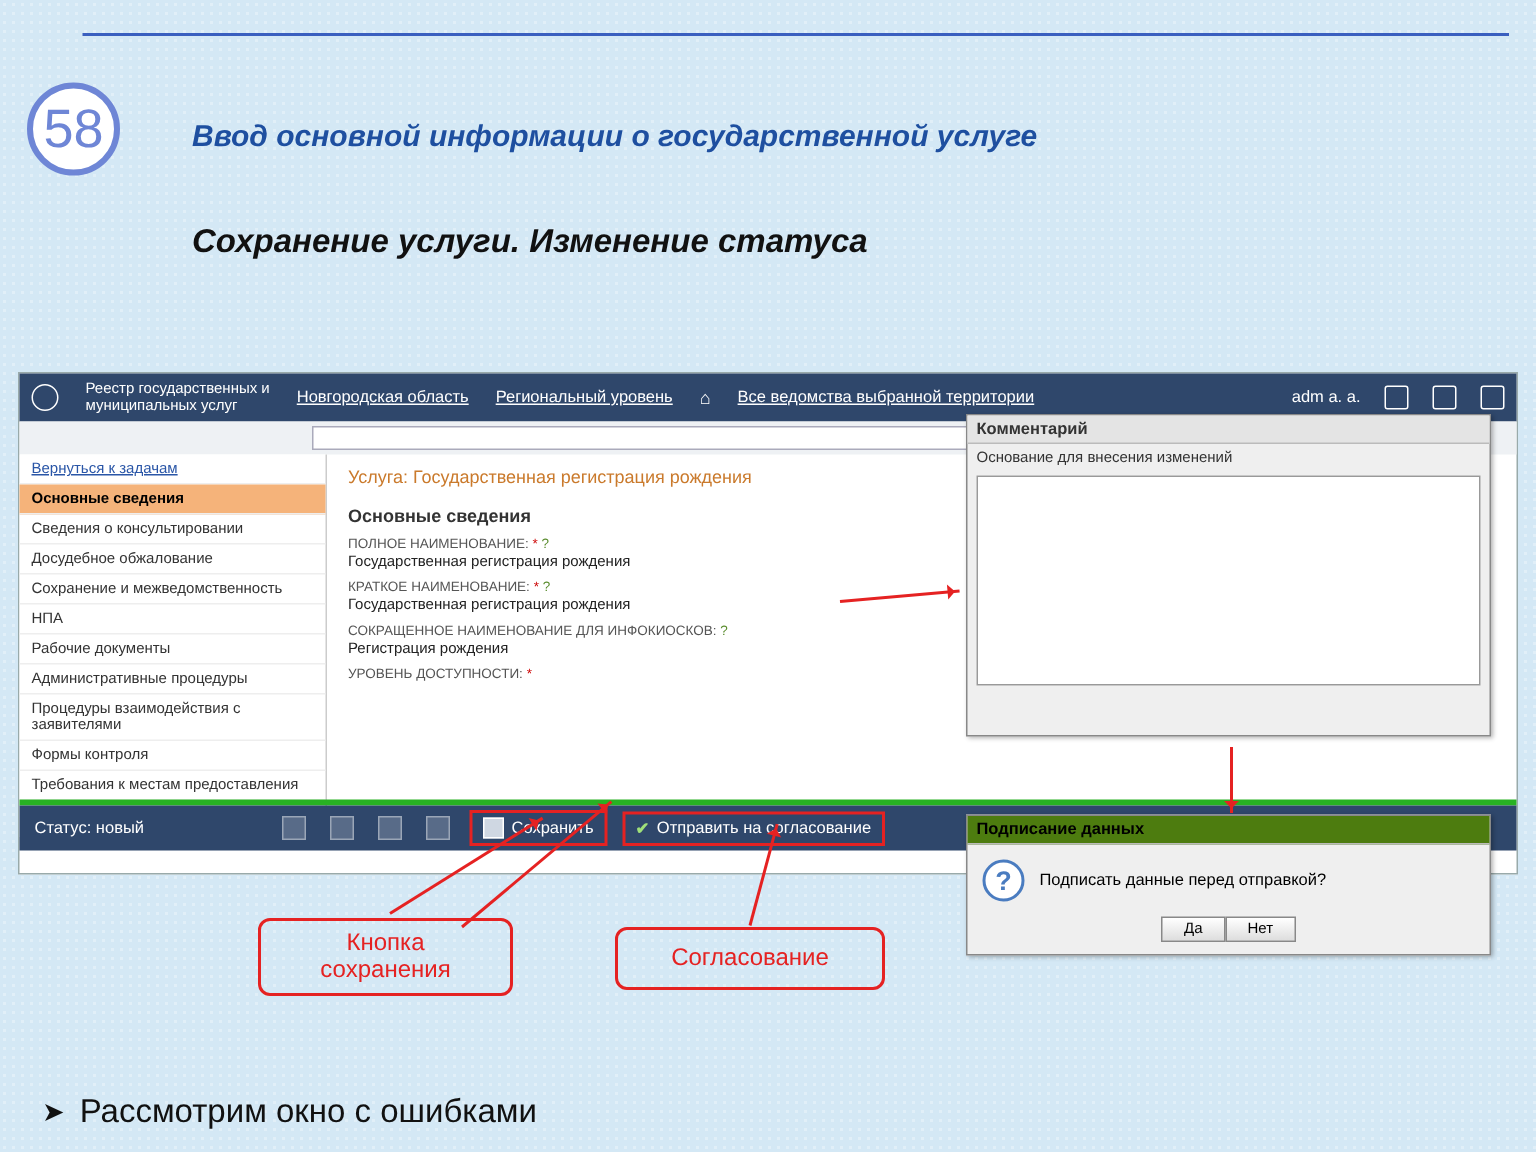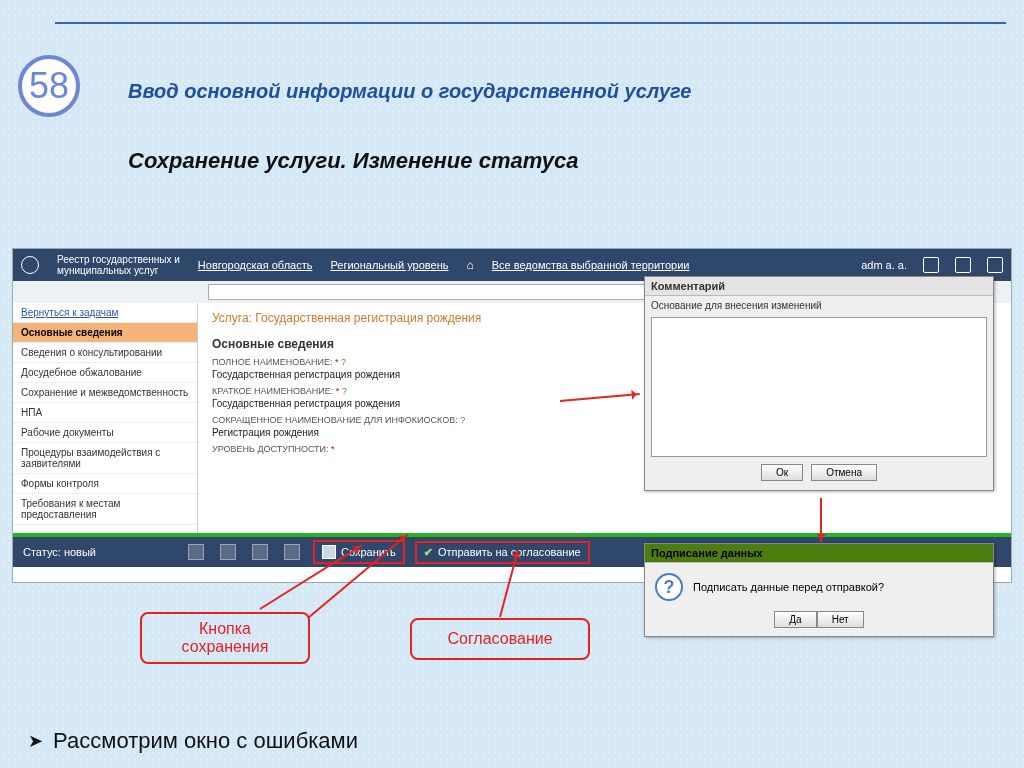--- a/index.html
+++ b/index.html
@@ -42,21 +42,21 @@
   .tb-title { font-size:10px; line-height:11px; }
   .tb-tab { text-decoration:underline; }
   .tb-right { margin-left:auto; display:flex; gap:16px; align-items:center; }
   .tb-ico { width:16px;height:16px;border:1px solid #fff;border-radius:2px;display:inline-block; }
 
   .search-row { background:#eef1f4; height:22px; display:flex; align-items:center; padding:0 8px; gap:6px; }
   .search-row input { flex:0 0 440px; height:16px; border:1px solid #aab; font-size:10px; padding:0 3px; }
   .find-btn { font-size:10px; border:1px solid #888; background:#f3f3f3; padding:1px 8px; }
 
   .work { display:flex; height:255px; }
-  .sidebar { width:185px; background:#fff; border-right:1px solid #ccc; }
+  .sidebar { width:205px; background:#fff; border-right:1px solid #ccc; }
   .side-link { display:block; padding:4px 8px; color:#2a56a7; text-decoration:underline; font-size:10px; border-bottom:1px solid #eee; cursor:pointer; }
   .side-item { display:block; padding:4px 8px; font-size:10px; color:#333; border-bottom:1px solid #eee; }
   .side-item.active { background:#f5b37a; color:#000; font-weight:bold; }
 
   .main { flex:1; padding:8px 14px; position:relative; overflow:hidden; }
   .svc-title { color:#ca7a2c; font-size:12px; margin-bottom:12px; }
   .sec-h { font-weight:bold; font-size:12px; margin:8px 0 6px; }
   .field-label { color:#555; font-size:9px; text-transform:uppercase; margin-top:6px; }
   .star { color:#c00; }
   .help { color:#5a8c2e; }
@@ -139,20 +139,21 @@
 
   <div class="work">
     <div class="sidebar">
       <a class="side-link">Вернуться к задачам</a>
       <span class="side-item active">Основные сведения</span>
       <span class="side-item">Сведения о консультировании</span>
       <span class="side-item">Досудебное обжалование</span>
       <span class="side-item">Сохранение и межведомственность</span>
       <span class="side-item">НПА</span>
       <span class="side-item">Рабочие документы</span>
+      <span class="side-item">Административные процедуры</span>
       <span class="side-item">Процедуры взаимодействия с заявителями</span>
       <span class="side-item">Формы контроля</span>
       <span class="side-item">Требования к местам предоставления</span>
     </div>
 
     <div class="main">
       <div class="svc-title">
         <span>Услуга:</span>
         <span>Государственная регистрация рождения</span>
       </div>
@@ -188,44 +189,40 @@
       <span class="check">✔</span>
       <span>Отправить на согласование</span>
     </span>
   </div>
 </div>
 
 <div class="comment-panel">
   <div class="comment-title">Комментарий</div>
   <div class="comment-sub">Основание для внесения изменений</div>
   <div class="comment-body"></div>
-  <div class="comment-btns">
-    <button class="dlg-btn">Ок</button>
-    <button class="dlg-btn">Отмена</button>
-  </div>
 </div>
 
 <div class="sign-panel">
   <div class="sign-title">Подписание данных</div>
   <div class="sign-body">
     <span class="qmark">?</span>
     <span style="font-size:11px;">Подписать данные перед отправкой?</span>
   </div>
   <div class="sign-btns">
     <button class="dlg-btn">Да</button>
     <button class="dlg-btn">Нет</button>
   </div>
 </div>
 
 <div class="arrow" style="left:260px; top:608px; width:120px; transform:rotate(-32deg);"></div>
 <div class="arrow" style="left:308px; top:617px; width:130px; transform:rotate(-40deg);"></div>
 <div class="arrow" style="left:500px; top:616px; width:70px; transform:rotate(-75deg);"></div>
 <div class="arrow" style="left:560px; top:400px; width:80px; transform:rotate(-5deg);"></div>
 <div class="vert" style="position:absolute; left:820px; top:498px; height:44px;"></div>
 
-<div class="callout save-label" style="white-space:pre;">Кнопка
+<div class="callout save-label" style="white-space:pre;margin-left:32px;">Кнопка
 сохранения</div>
 <div class="callout send-label">Согласование</div>
 
 <div class="bullet-row">
   <span class="chevron">➤</span>
   <span class="bullet-text">Рассмотрим окно с ошибками</span>
 </div>
 
 </body></html>

